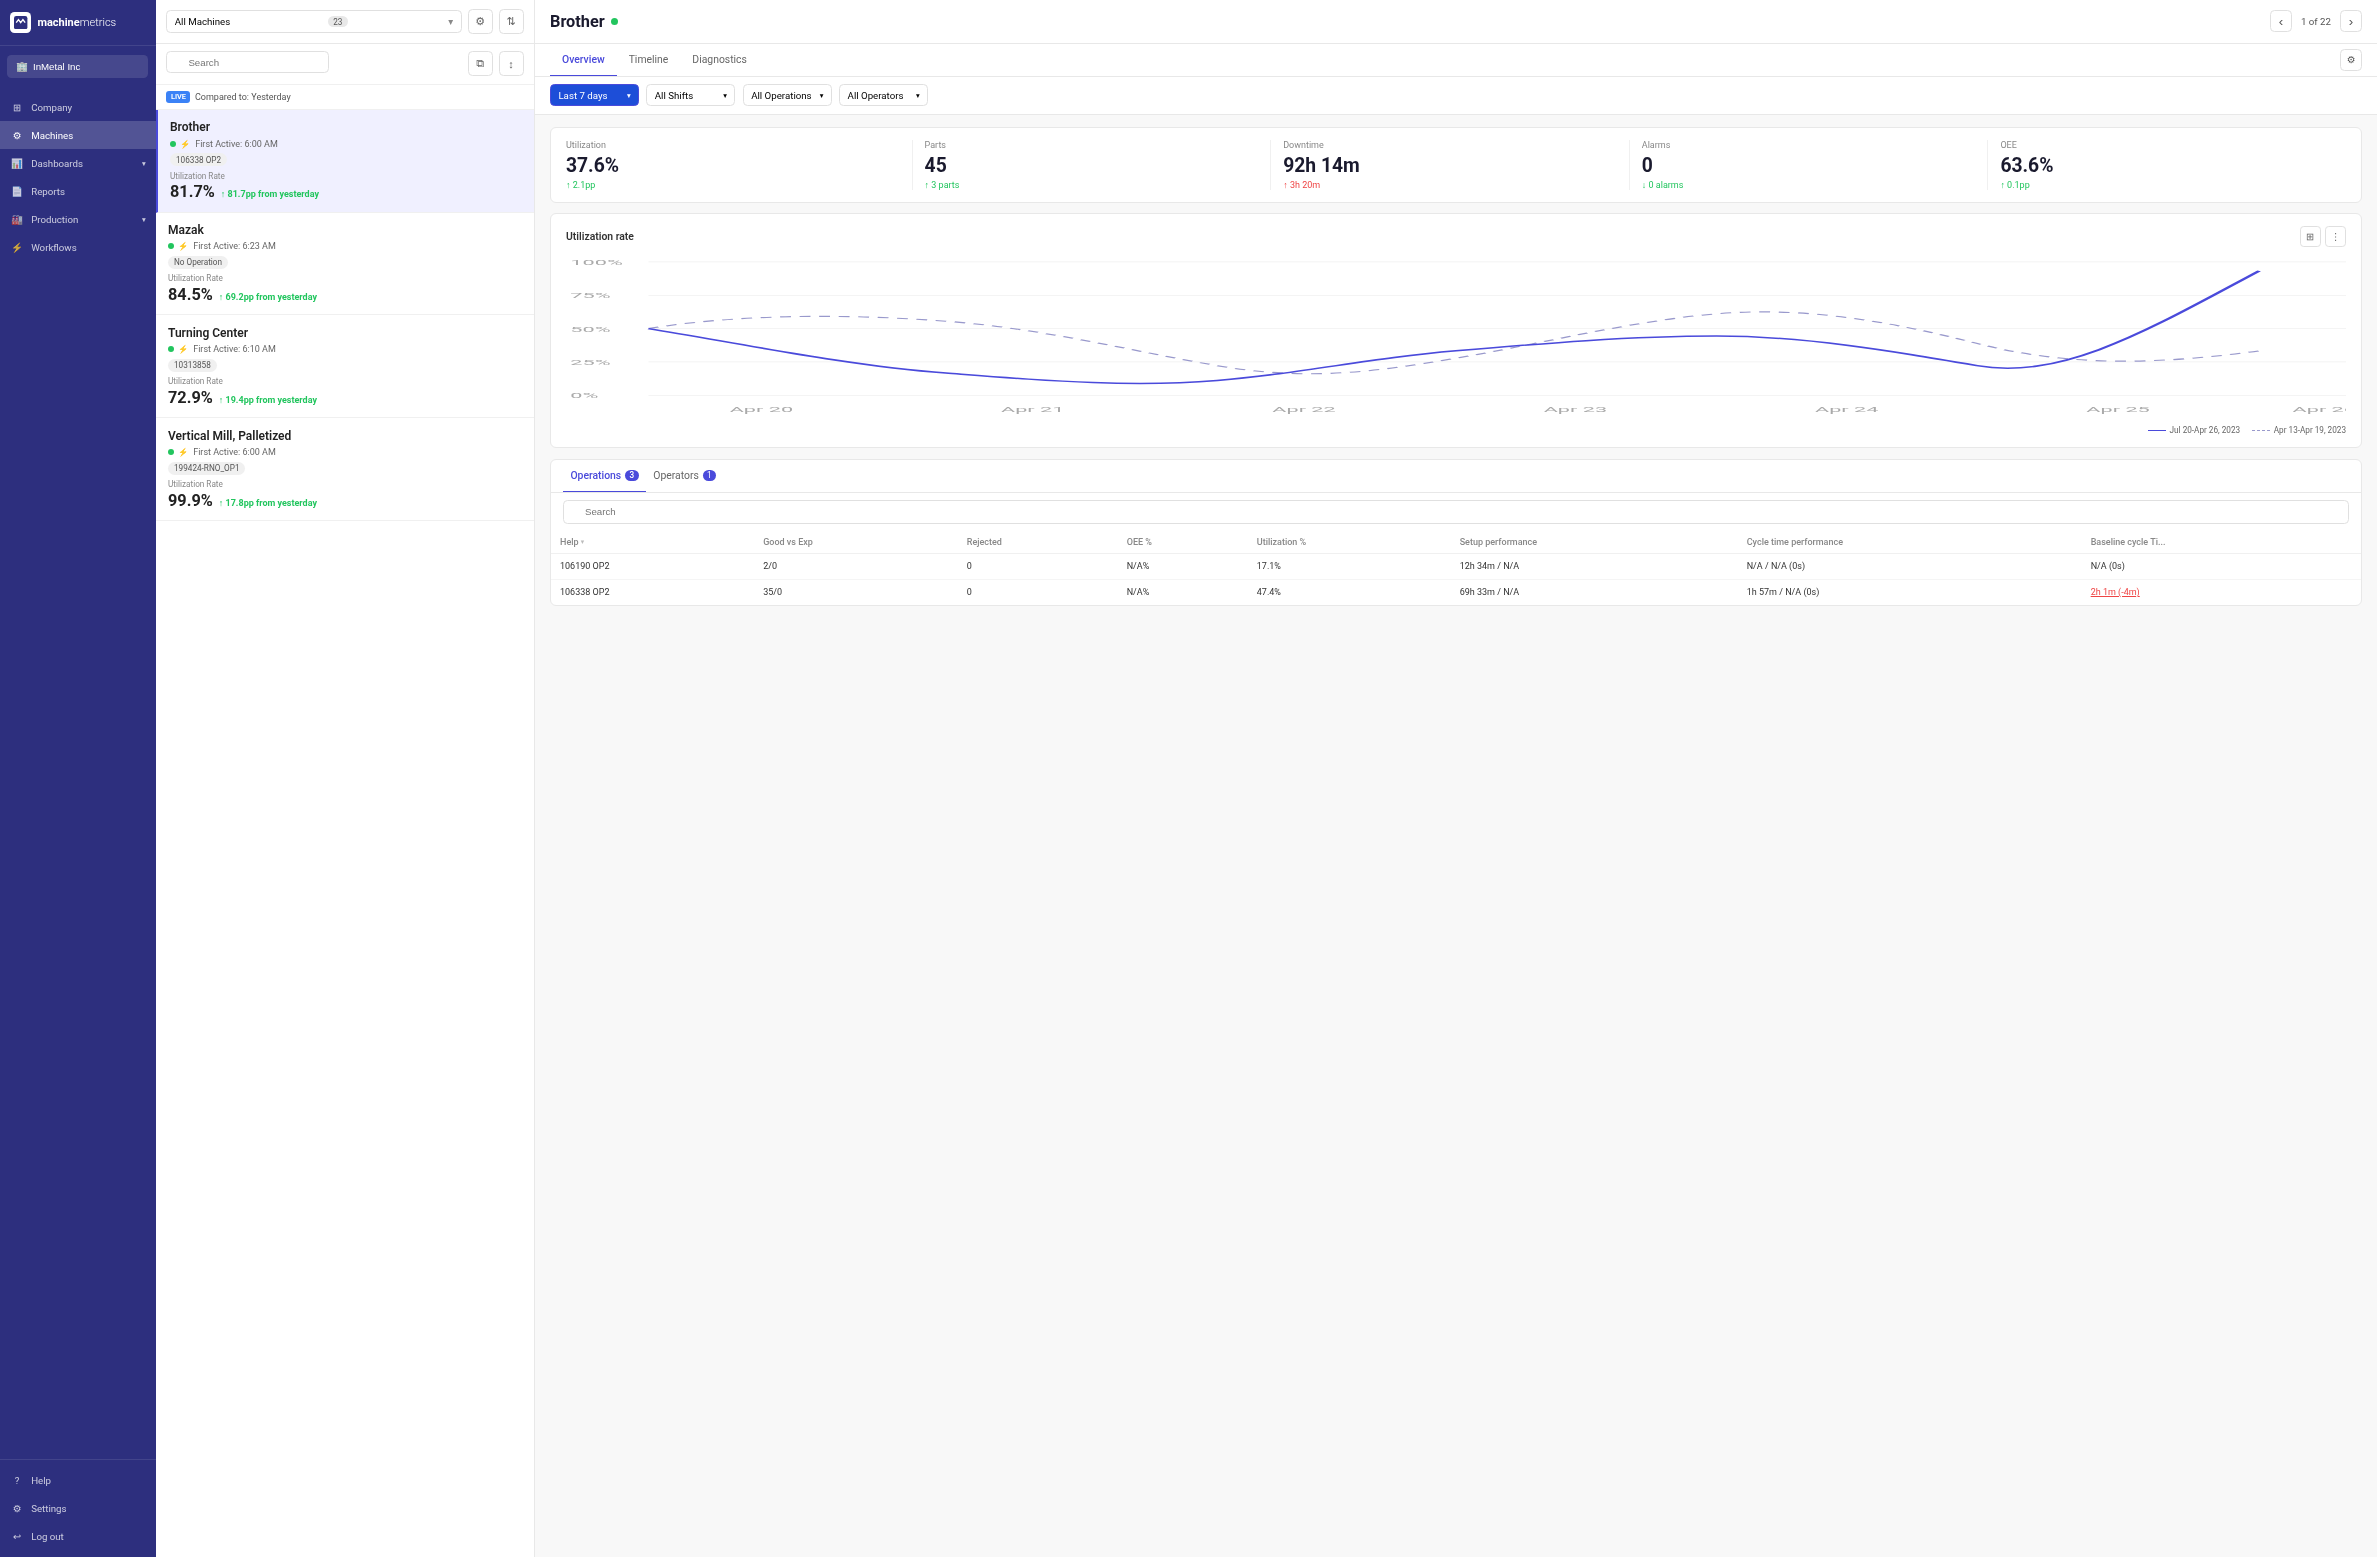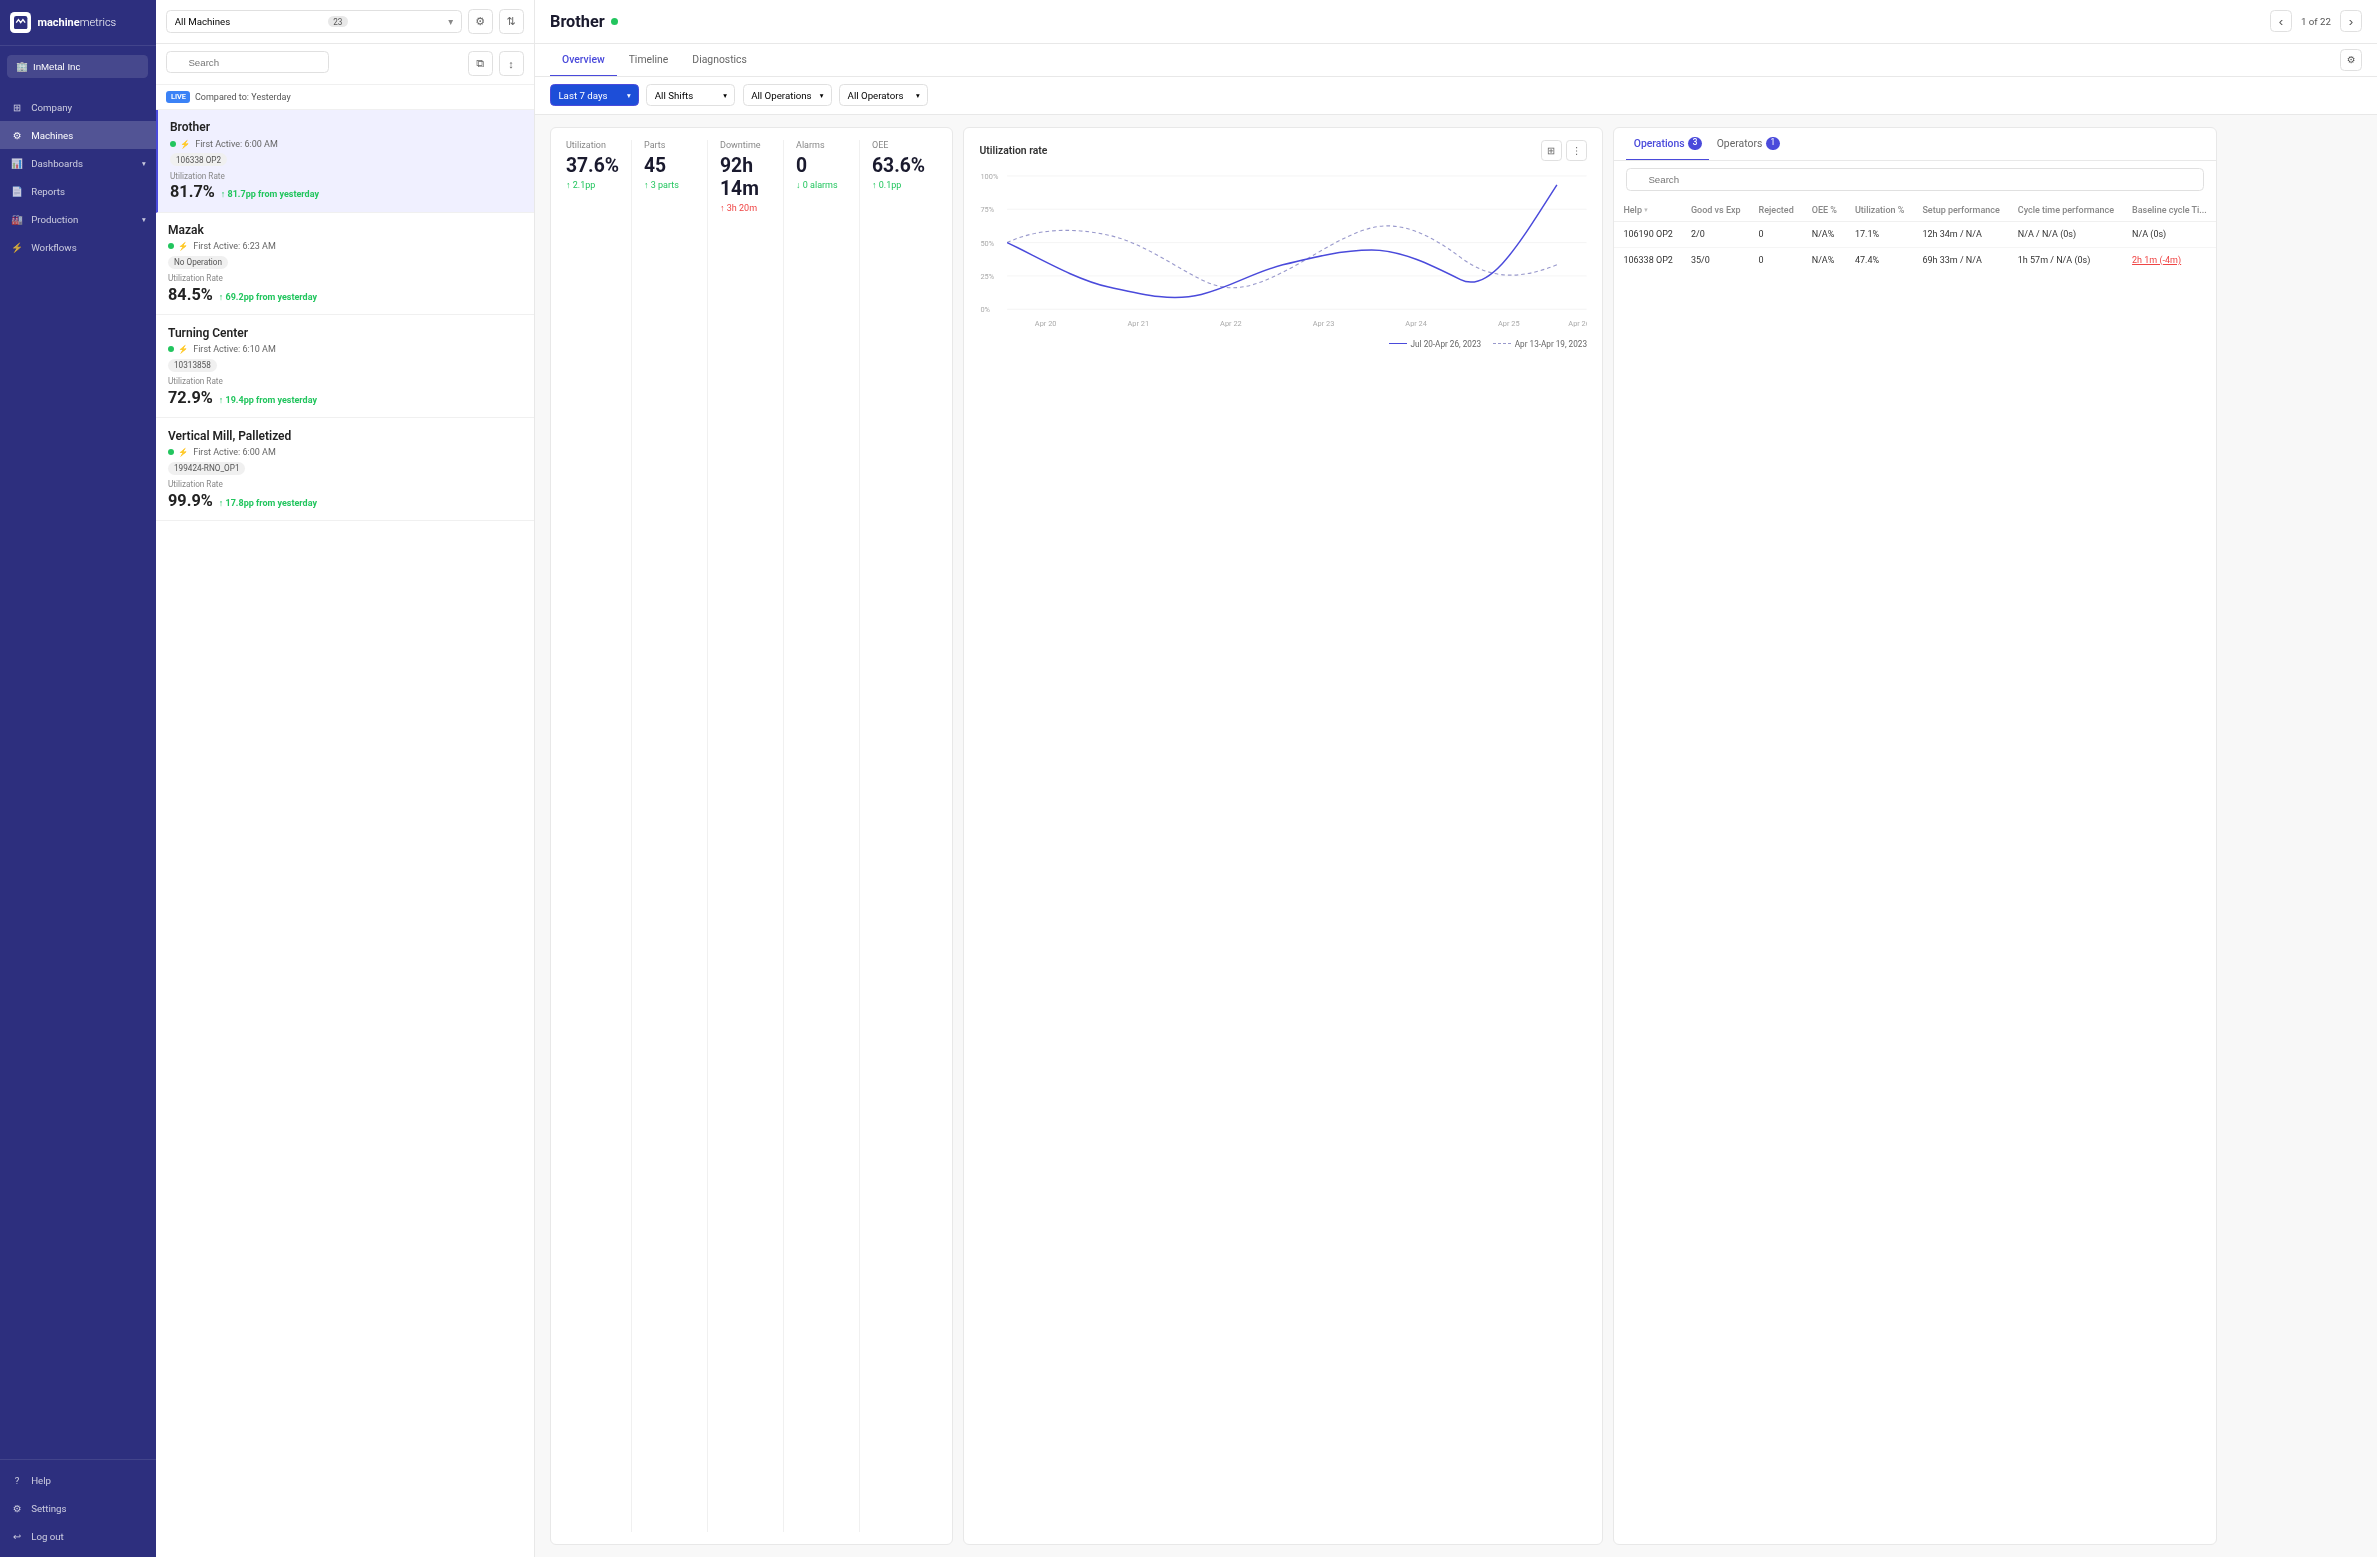--- a/index.html
+++ b/index.html
@@ -55,21 +55,21 @@
     .page-indicator { font-size: 9.7px; color: #555; }
     .tabs-row { background: #fff; padding: 0 15px; border-bottom: 0.7px solid #e8e8e8; display: flex; align-items: center; justify-content: space-between; }
     .tabs { display: flex; gap: 0; }
     .tab { padding: 9px 12px; font-size: 10.4px; color: #666; cursor: pointer; border-bottom: 1.5px solid transparent; }
     .tab.active { color: #4a4adb; border-bottom: 1.5px solid #4a4adb; font-weight: 500; }
     .settings-icon { width: 22px; height: 22px; border: 0.7px solid #e0e0e0; border-radius: 4.5px; background: #fff; cursor: pointer; display: flex; align-items: center; justify-content: center; color: #555; }
     .filters-row { background: #fff; padding: 7.4px 15px; border-bottom: 0.7px solid #e8e8e8; display: flex; gap: 7.4px; }
     .filter-dropdown { border: 0.7px solid #e0e0e0; border-radius: 4.5px; padding: 4.5px 7.4px; font-size: 9.7px; background: #fff; cursor: pointer; display: flex; align-items: center; gap: 4.5px; min-width: 89px; }
     .filter-dropdown.date { background: #1d4ed8; color: #fff; border-color: #4a4adb; }
     .filter-dropdown .dd-arrow { margin-left: auto; font-size: 7.4px; }
-    .main-scroll { flex: 1; overflow-y: auto; padding: 12px 15px; display: flex; flex-direction: row; gap: 10.4px; }
+    .main-scroll { flex: 1; overflow-y: auto; padding: 12px 15px; display: flex; flex-direction: column; gap: 10.4px; }
 
     
     .stats-card { background: #fff; border-radius: 6px; border: 0.7px solid #e8e8e8; padding: 12px 15px; display: flex; gap: 0; }
     .stat-item { flex: 1; padding: 0 12px; border-right: 0.7px solid #f0f0f0; }
     .stat-item:first-child { padding-left: 0; }
     .stat-item:last-child { border-right: none; }
     .stat-label { font-size: 9px; color: #888; margin-bottom: 4.5px; }
     .stat-value { font-size: 19.3px; font-weight: 700; color: #1a1a2e; margin-bottom: 3px; }
     .stat-change { font-size: 9px; display: flex; align-items: center; gap: 2.2px; }
     .stat-change.up { color: #22c55e; }
@@ -84,21 +84,21 @@
     .chart-btn { width: 21px; height: 21px; border: 0.7px solid #e0e0e0; border-radius: 3.7px; background: #fff; cursor: pointer; display: flex; align-items: center; justify-content: center; color: #666; font-size: 9.7px; }
     .chart-area { height: 163px; position: relative; }
     .chart-legend { display: flex; gap: 12px; justify-content: flex-end; margin-top: 6px; font-size: 8.2px; color: #666; }
     .legend-item { display: flex; align-items: center; gap: 3.7px; }
     .legend-line { width: 18px; height: 1.5px; background: #4a4adb; }
     .legend-line.dashed { background: none; border-top: 1.5px dashed #9999cc; }
 
     
     .bottom-card { background: #fff; border-radius: 6px; border: 0.7px solid #e8e8e8; padding: 0; overflow: hidden; }
     .bottom-tabs { display: flex; padding: 0 12px; border-bottom: 0.7px solid #e8e8e8; }
-    .bottom-tab { padding: 9px 7.4px; font-size: 10.4px; color: #666; cursor: pointer; border-bottom: 1.5px solid transparent; display: flex; gap: 3.7px; }
+    .bottom-tab { padding: 9px 7.4px; font-size: 10.4px; color: #666; cursor: pointer; border-bottom: 1.5px solid transparent; display: flex; align-items: center; gap: 3.7px; }
     .bottom-tab.active { color: #4a4adb; border-bottom: 1.5px solid #4a4adb; font-weight: 500; }
     .tab-badge { background: #4a4adb; color: #fff; border-radius: 7.4px; padding: 0.7px 4.5px; font-size: 8.2px; }
     .table-search { margin: 7.4px 12px; }
     .table-search-input { width: 100%; border: 0.7px solid #e0e0e0; border-radius: 4.5px; padding: 5.2px 7.4px 5.2px 21px; font-size: 9.7px; position: relative; }
     .table-search-wrap { position: relative; }
     .table-search-wrap::before { content: '🔍'; position: absolute; left: 6px; top: 50%; transform: translateY(-50%); font-size: 8.2px; color: #aaa; }
     .data-table { width: 100%; border-collapse: collapse; font-size: 9px; }
     .data-table th { padding: 6px 9px; text-align: left; color: #888; font-weight: 500; border-bottom: 0.7px solid #f0f0f0; white-space: nowrap; }
     .data-table td { padding: 7.4px 9px; border-bottom: 0.7px solid #f5f5f5; color: #333; white-space: nowrap; }
     .data-table tr:last-child td { border-bottom: none; }

